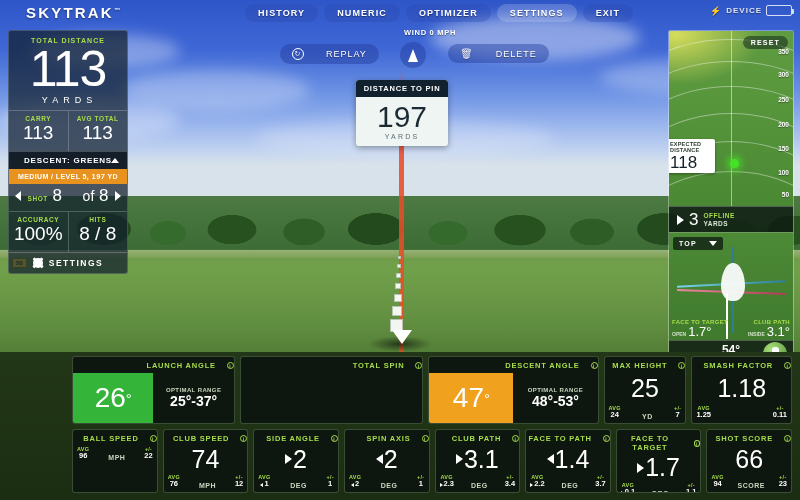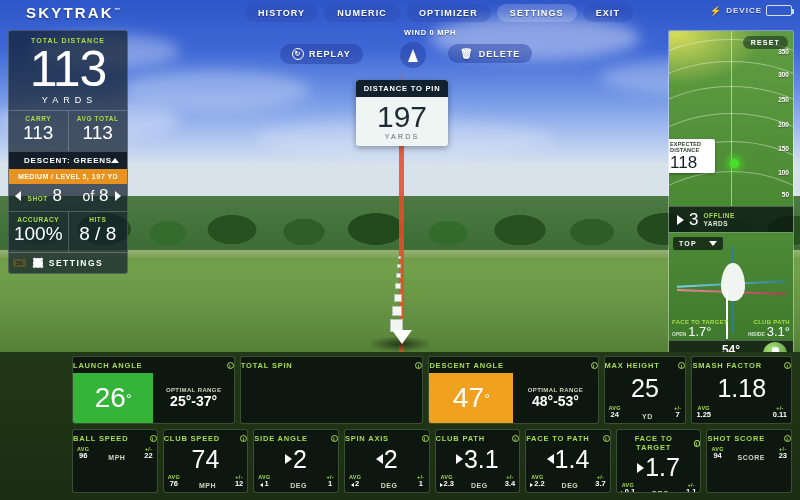--- a/index.html
+++ b/index.html
@@ -116,23 +116,23 @@
     content:""; position:absolute; right:-3px; top:3px; width:2px; height:5px;
     background: rgba(255,255,255,.8); border-radius:0 1px 1px 0;
   }
   .battery .fill { width: 62%; height: 100%; background: #62d63f; border-radius:1px; }
 
   
   #center-controls {
     position:absolute; left: 280px; top: 42px; width: 240px; height: 26px;
   }
   .pill-btn {
-    position: absolute; display:flex; align-items:center; gap:5px;
+    position: absolute; display:flex; align-items:center; gap:22px;
     background: rgba(30,55,150,0.42); border-radius: 13px;
-    padding: 4px 12px; color:#fff; font-size: 9px; font-weight:bold; letter-spacing:1px;
+    padding: 4px 12px; color:#fff; font-size: 9px; font-weight:normal; letter-spacing:1px;
     cursor:pointer; text-shadow: 0 1px 1px rgba(0,0,0,.4);
   }
   #replay-btn { left: 0px; top: 2px; }
   #delete-btn { left: 168px; top: 2px; }
   .circ-icon {
     width: 12px; height: 12px; border-radius: 50%;
     border: 1.5px solid #fff; display:flex; align-items:center; justify-content:center;
     font-size: 7px;
   }
   #wind-label {
@@ -356,21 +356,21 @@
   #row1 { height: 68px; margin-bottom: 5px; padding-left: 66px; padding-right: 2px; }
   #row2 { height: 64px; padding-left: 66px; padding-right: 2px; }
 
   .card {
     background: #0d1710; border: 1px solid rgba(140,180,120,.35);
     border-radius: 3px; display:flex; flex-direction:column; overflow:hidden;
   }
   .card .title {
     color:#a7dc4a; font-size: 7.5px; font-weight:bold; letter-spacing:.8px;
     text-align:center; padding: 4px 0 3px;
-    display:flex; align-items:center; justify-content:space-between; gap:3px;
+    display:flex; align-items:center; justify-content:flex-end; gap:11px;
   }
   .info-i {
     width:7px;height:7px;border-radius:50%;border:1px solid #a7dc4a;
     font-size:5px;line-height:6px;text-align:center;color:#a7dc4a; font-weight:bold;
   }
   .card .body { flex:1; display:flex; }
   .big-val {
     flex: 0 0 50%; display:flex; align-items:center; justify-content:center;
     color:#fff; font-size: 28px; line-height:1;
   }
@@ -881,20 +881,23 @@
               <span>1.1</span>
             </div>
           </div>
         </div>
       </div>
       <div class="card metric" style="flex: 1 1 0%;">
         <div class="title">
           <span>SHOT SCORE</span>
           <span class="info-i">i</span>
         </div>
+        <div class="mval">
+          <span>66</span>
+        </div>
         <div class="mfoot">
           <div class="cell">
             <div class="k">AVG</div>
             <div class="v">
               <span>94</span>
             </div>
           </div>
           <div class="unit">SCORE</div>
           <div class="cell">
             <div class="k">+/-</div>

